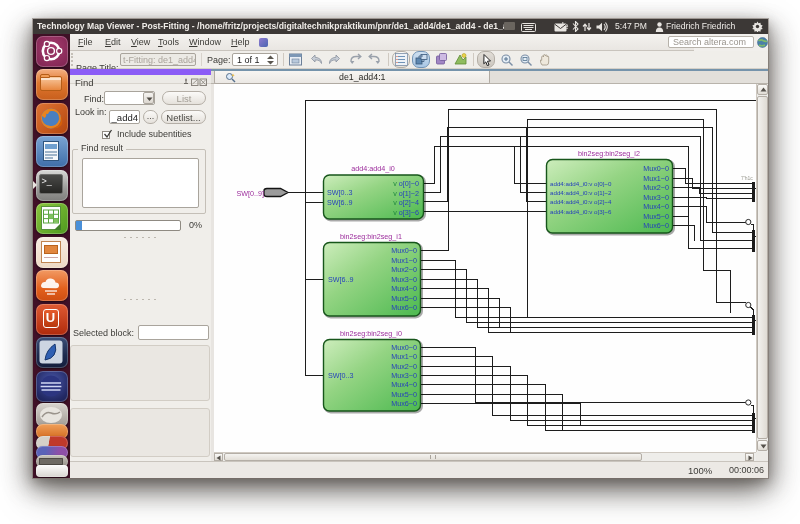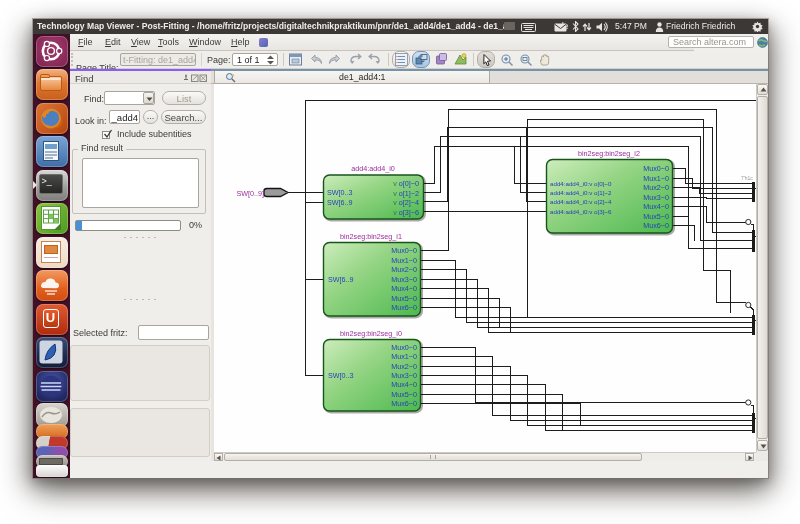--- a/index.html
+++ b/index.html
@@ -12,21 +12,21 @@
   .panel b{font-weight:bold;letter-spacing:0px;}
   
   .launcher{left:0;top:15px;width:37px;height:444px;background:#401127;overflow:hidden;}
   .tile{position:absolute;left:2.5px;width:32px;height:31px;border-radius:7px;box-shadow:inset 0 0 0 1px rgba(255,255,255,.22), 0 1px 2px rgba(0,0,0,.5);}
   
   .menubar{left:37px;top:15px;width:624px;height:17px;background:linear-gradient(#f4f2ef,#e9e6e2);border-bottom:1px solid #c9c4bd;color:#3c3b37;font-size:9px;}
   .menubar span{position:absolute;top:3px;}
   .menubar u{text-decoration:underline;}
   .toolbar{left:37px;top:32px;width:698px;height:18px;background:#f0eeea;border-bottom:1px solid #d5d0c8;font-size:9px;color:#3c3b37;}
   .dock{left:37px;top:50px;width:141px;height:392px;background:#f0eeea;font-size:9px;color:#3c3b37;}
-  .hdr{position:absolute;left:0;width:141px;height:15px;background:#eceae6;border-top:2px solid #8b5cf6;border-bottom:1px solid #d8d4cd;}
+  .hdr{position:absolute;left:0;width:141px;height:15px;background:#eceae6;border-top:6px solid #8b5cf6;border-bottom:1px solid #d8d4cd;}
   .hdr .t{position:absolute;left:5px;top:2px;font-size:9.5px;color:#3c3b37;}
   .inp{position:absolute;background:#fff;border:1px solid #a9a49c;border-radius:2px;}
   .btn{position:absolute;background:linear-gradient(#fbfaf8,#e5e1db);border:1px solid #b4aea6;border-radius:7px;text-align:center;color:#4a4945;}
   .statusbar{left:37px;top:442px;width:698px;height:17px;background:#ece9e5;border-top:1px solid #c9c4bd;font-size:9.5px;color:#3c3b37;}
   .canvaswrap{left:178px;top:50px;width:557px;height:392px;background:#e8e5e1;}
 </style>
 </head>
 <body>
 <div class="desk">
 
@@ -248,39 +248,39 @@
           <path d="M18,2 l4.5,4.5 M22.5,2 l-4.5,4.5" stroke="#8a857e" stroke-width=".8"></path>
         </svg>
     </div>
     <span style="position:absolute;left:14px;top:25px;">Find:</span>
     <span class="inp" style="left:34px;top:22px;width:51px;height:14px;"></span>
     <span style="position:absolute;left:73px;top:23px;width:11px;height:12px;background:linear-gradient(#f6f4f1,#dcd7d0);border:1px solid #a9a49c;border-radius:2px;"></span>
     <svg style="position:absolute;left:75.5px;top:27.5px" width="7" height="5" viewBox="0 0 7 5">
         <path d="M0.5,0.5 L3.5,4 L6.5,0.5 z" fill="#4e4a44"></path>
       </svg>
     <span class="btn" style="left:92px;top:22px;width:44px;height:14px;color:#a29d95;font-size:9.5px;line-height:13px;">List</span>
-    <span style="position:absolute;left:5px;top:47px;">Look in:</span>
+    <span style="position:absolute;left:5px;top:38px;">Look in:</span>
     <span class="inp" style="left:39px;top:41px;width:31px;height:14px;font-size:9.5px;line-height:13px;color:#222;text-align:right;padding-right:1px;overflow:hidden;">_add4</span>
     <span class="btn" style="left:73px;top:41px;width:15px;height:14px;font-size:9px;line-height:11px;">...</span>
-    <span class="btn" style="left:91px;top:41px;width:45px;height:14px;font-size:9.5px;line-height:13px;">Search...</span>
+    <span class="btn" style="left:91px;top:41px;width:45px;height:14px;font-size:9.5px;line-height:13px;">Netlist...</span>
     <span style="position:absolute;left:32px;top:62px;width:8px;height:8px;background:#fff;border:1px solid #8f8a82;"></span>
     <svg style="position:absolute;left:33px;top:60px" width="10" height="10" viewBox="0 0 10 10">
         <path d="M1.5,5 L4,8 L8.5,1" stroke="#3c3b37" stroke-width="1.3" fill="none"></path>
       </svg>
     <span style="position:absolute;left:47px;top:60px;">Include subentities</span>
     <div style="position:absolute;left:2px;top:80px;width:134px;height:65px;border:1px solid #c4bfb7;border-radius:2px;"></div>
     <span style="position:absolute;left:8px;top:74px;background:#f0eeea;padding:0 3px;text-align:center;">Find result</span>
     <div class="inp" style="left:12px;top:89px;width:117px;height:50px;"></div>
     <div class="inp" style="left:5px;top:151px;width:106px;height:11px;border-color:#8f8a82;">
         <div style="position:absolute;left:0;top:0;width:6px;height:9px;background:#4a90d9;"></div>
       </div>
     <span style="position:absolute;left:119px;top:151px;">0%</span>
     <div style="position:absolute;left:52px;top:167px;width:36px;height:3px;background:radial-gradient(circle 0.8px at 3px 1.5px,#bcb7af 99%,transparent),radial-gradient(circle 0.8px at 9px 1.5px,#bcb7af 99%,transparent),radial-gradient(circle 0.8px at 15px 1.5px,#bcb7af 99%,transparent),radial-gradient(circle 0.8px at 21px 1.5px,#bcb7af 99%,transparent),radial-gradient(circle 0.8px at 27px 1.5px,#bcb7af 99%,transparent),radial-gradient(circle 0.8px at 33px 1.5px,#bcb7af 99%,transparent);"></div>
     <div style="position:absolute;left:52px;top:229px;width:36px;height:3px;background:radial-gradient(circle 0.8px at 3px 1.5px,#bcb7af 99%,transparent),radial-gradient(circle 0.8px at 9px 1.5px,#bcb7af 99%,transparent),radial-gradient(circle 0.8px at 15px 1.5px,#bcb7af 99%,transparent),radial-gradient(circle 0.8px at 21px 1.5px,#bcb7af 99%,transparent),radial-gradient(circle 0.8px at 27px 1.5px,#bcb7af 99%,transparent),radial-gradient(circle 0.8px at 33px 1.5px,#bcb7af 99%,transparent);"></div>
-    <span style="position:absolute;left:3px;top:259px;">Selected fritz:</span>
+    <span style="position:absolute;left:3px;top:259px;">Selected block:</span>
     <span class="inp" style="left:68px;top:256px;width:71px;height:15px;"></span>
     <div style="position:absolute;left:0px;top:276px;width:140px;height:56px;background:#eae7e2;border:1px solid #d2cdc5;border-radius:3px;"></div>
     <div style="position:absolute;left:0px;top:339px;width:140px;height:49px;background:#eae7e2;border:1px solid #d2cdc5;border-radius:3px;"></div>
   </div>
 
   <div class="abs canvaswrap">
     <div style="position:absolute;left:0;top:0;width:557px;height:1.5px;background:#7593ab;"></div>
     <div style="position:absolute;left:0;top:1.5px;width:557px;height:13.5px;background:#e2dfda;border-bottom:1px solid #b8b3ab;"></div>
     <div style="position:absolute;left:3px;top:1.5px;width:276px;height:13.5px;background:linear-gradient(#f7f5f2,#ebe8e4);border:1px solid #b0aaa2;border-top:none;border-radius:0 0 2px 2px;"></div>
     <svg style="position:absolute;left:14px;top:3px" width="11" height="11" viewBox="0 0 11 11">
@@ -409,13 +409,17 @@
       <div style="position:absolute;left:10px;top:0px;width:418px;height:8px;background:linear-gradient(#f4f3f0,#e3dfd8);border:1px solid #b4aea6;border-radius:2px;"></div>
         <div style="position:absolute;left:216px;top:2px;width:6px;height:4px;border-left:1px solid #a9a49c;border-right:1px solid #a9a49c;"></div>
       <div style="position:absolute;left:531px;top:0px;width:9px;height:8px;background:linear-gradient(#fbfaf8,#e0dcd5);border:1px solid #b4aea6;"></div>
       <svg style="position:absolute;left:533.5px;top:1.5px" width="5" height="6" viewBox="0 0 5 6">
           <path d="M0.5,0.5 L0.5,5.5 L4.5,3 z" fill="#55514b"></path>
         </svg>
     </div>
     <div style="position:absolute;left:545px;top:383px;width:12px;height:9px;background:#eceae6;"></div>
   </div>
 
+  <div class="abs statusbar">
+    <span style="position:absolute;left:618px;top:3px">100%</span>
+    <span style="position:absolute;left:659px;top:3px;font-size:9px;">00:00:06</span>
+  </div>
 </div>
 
 </body></html>

